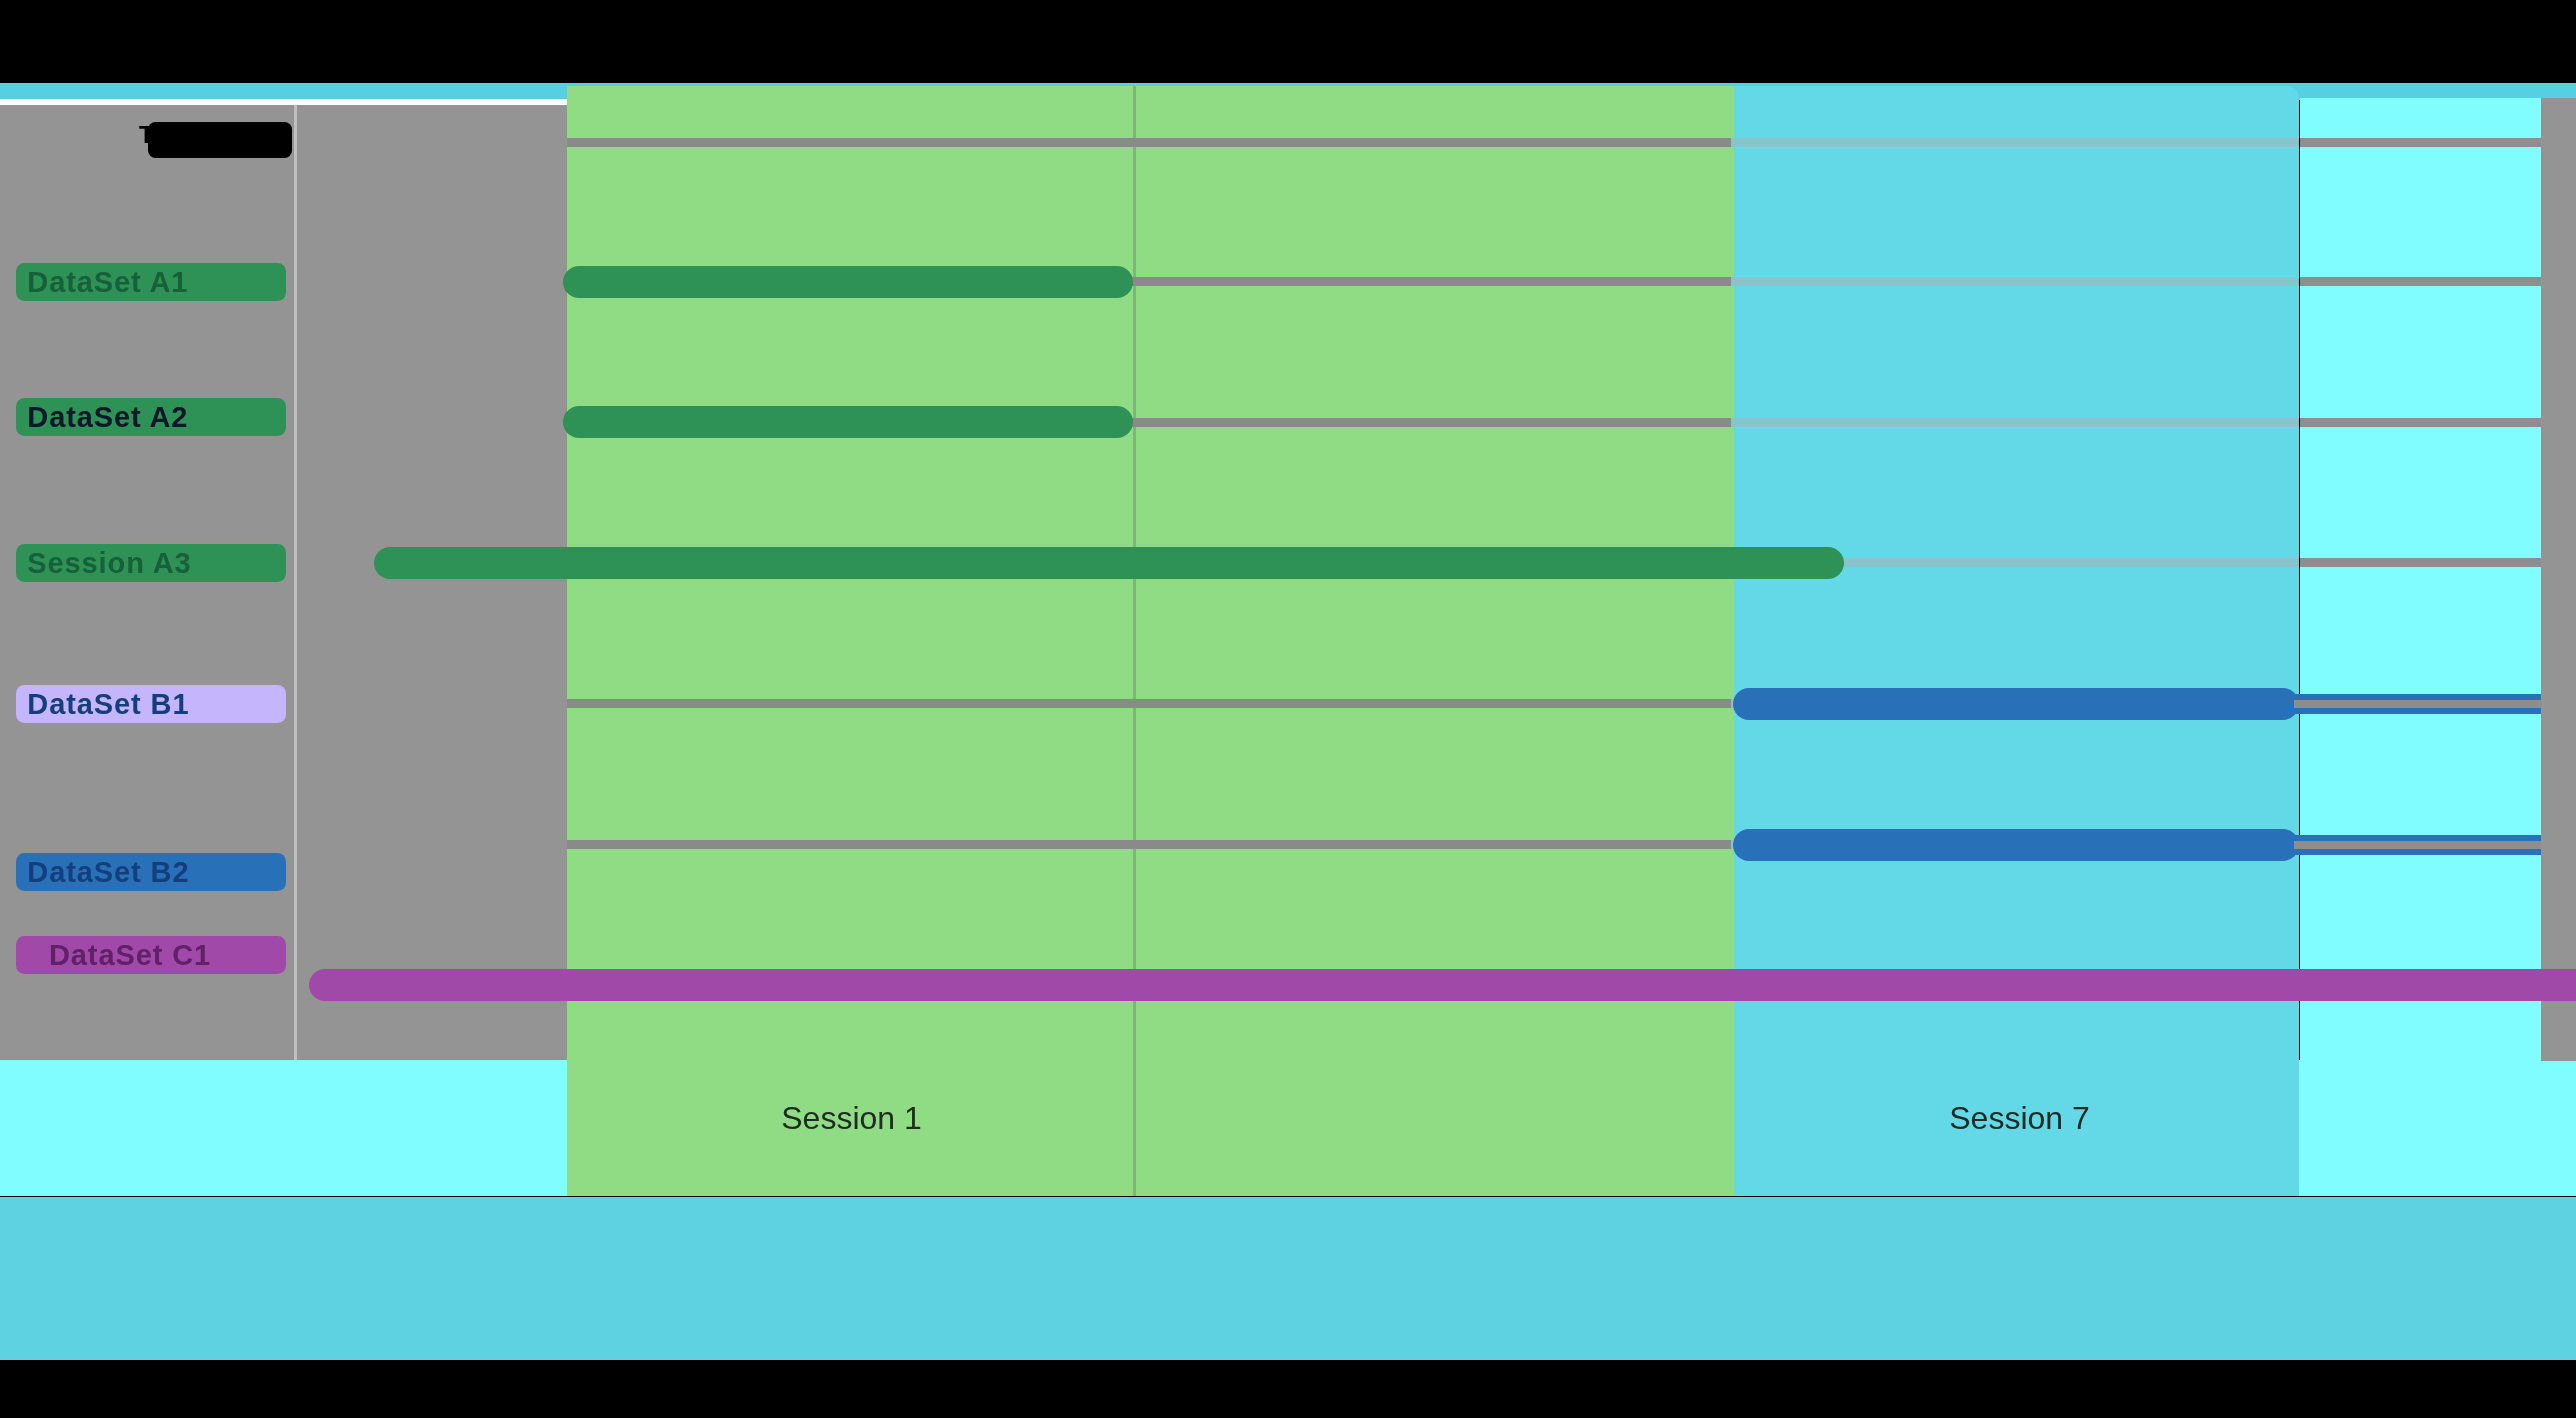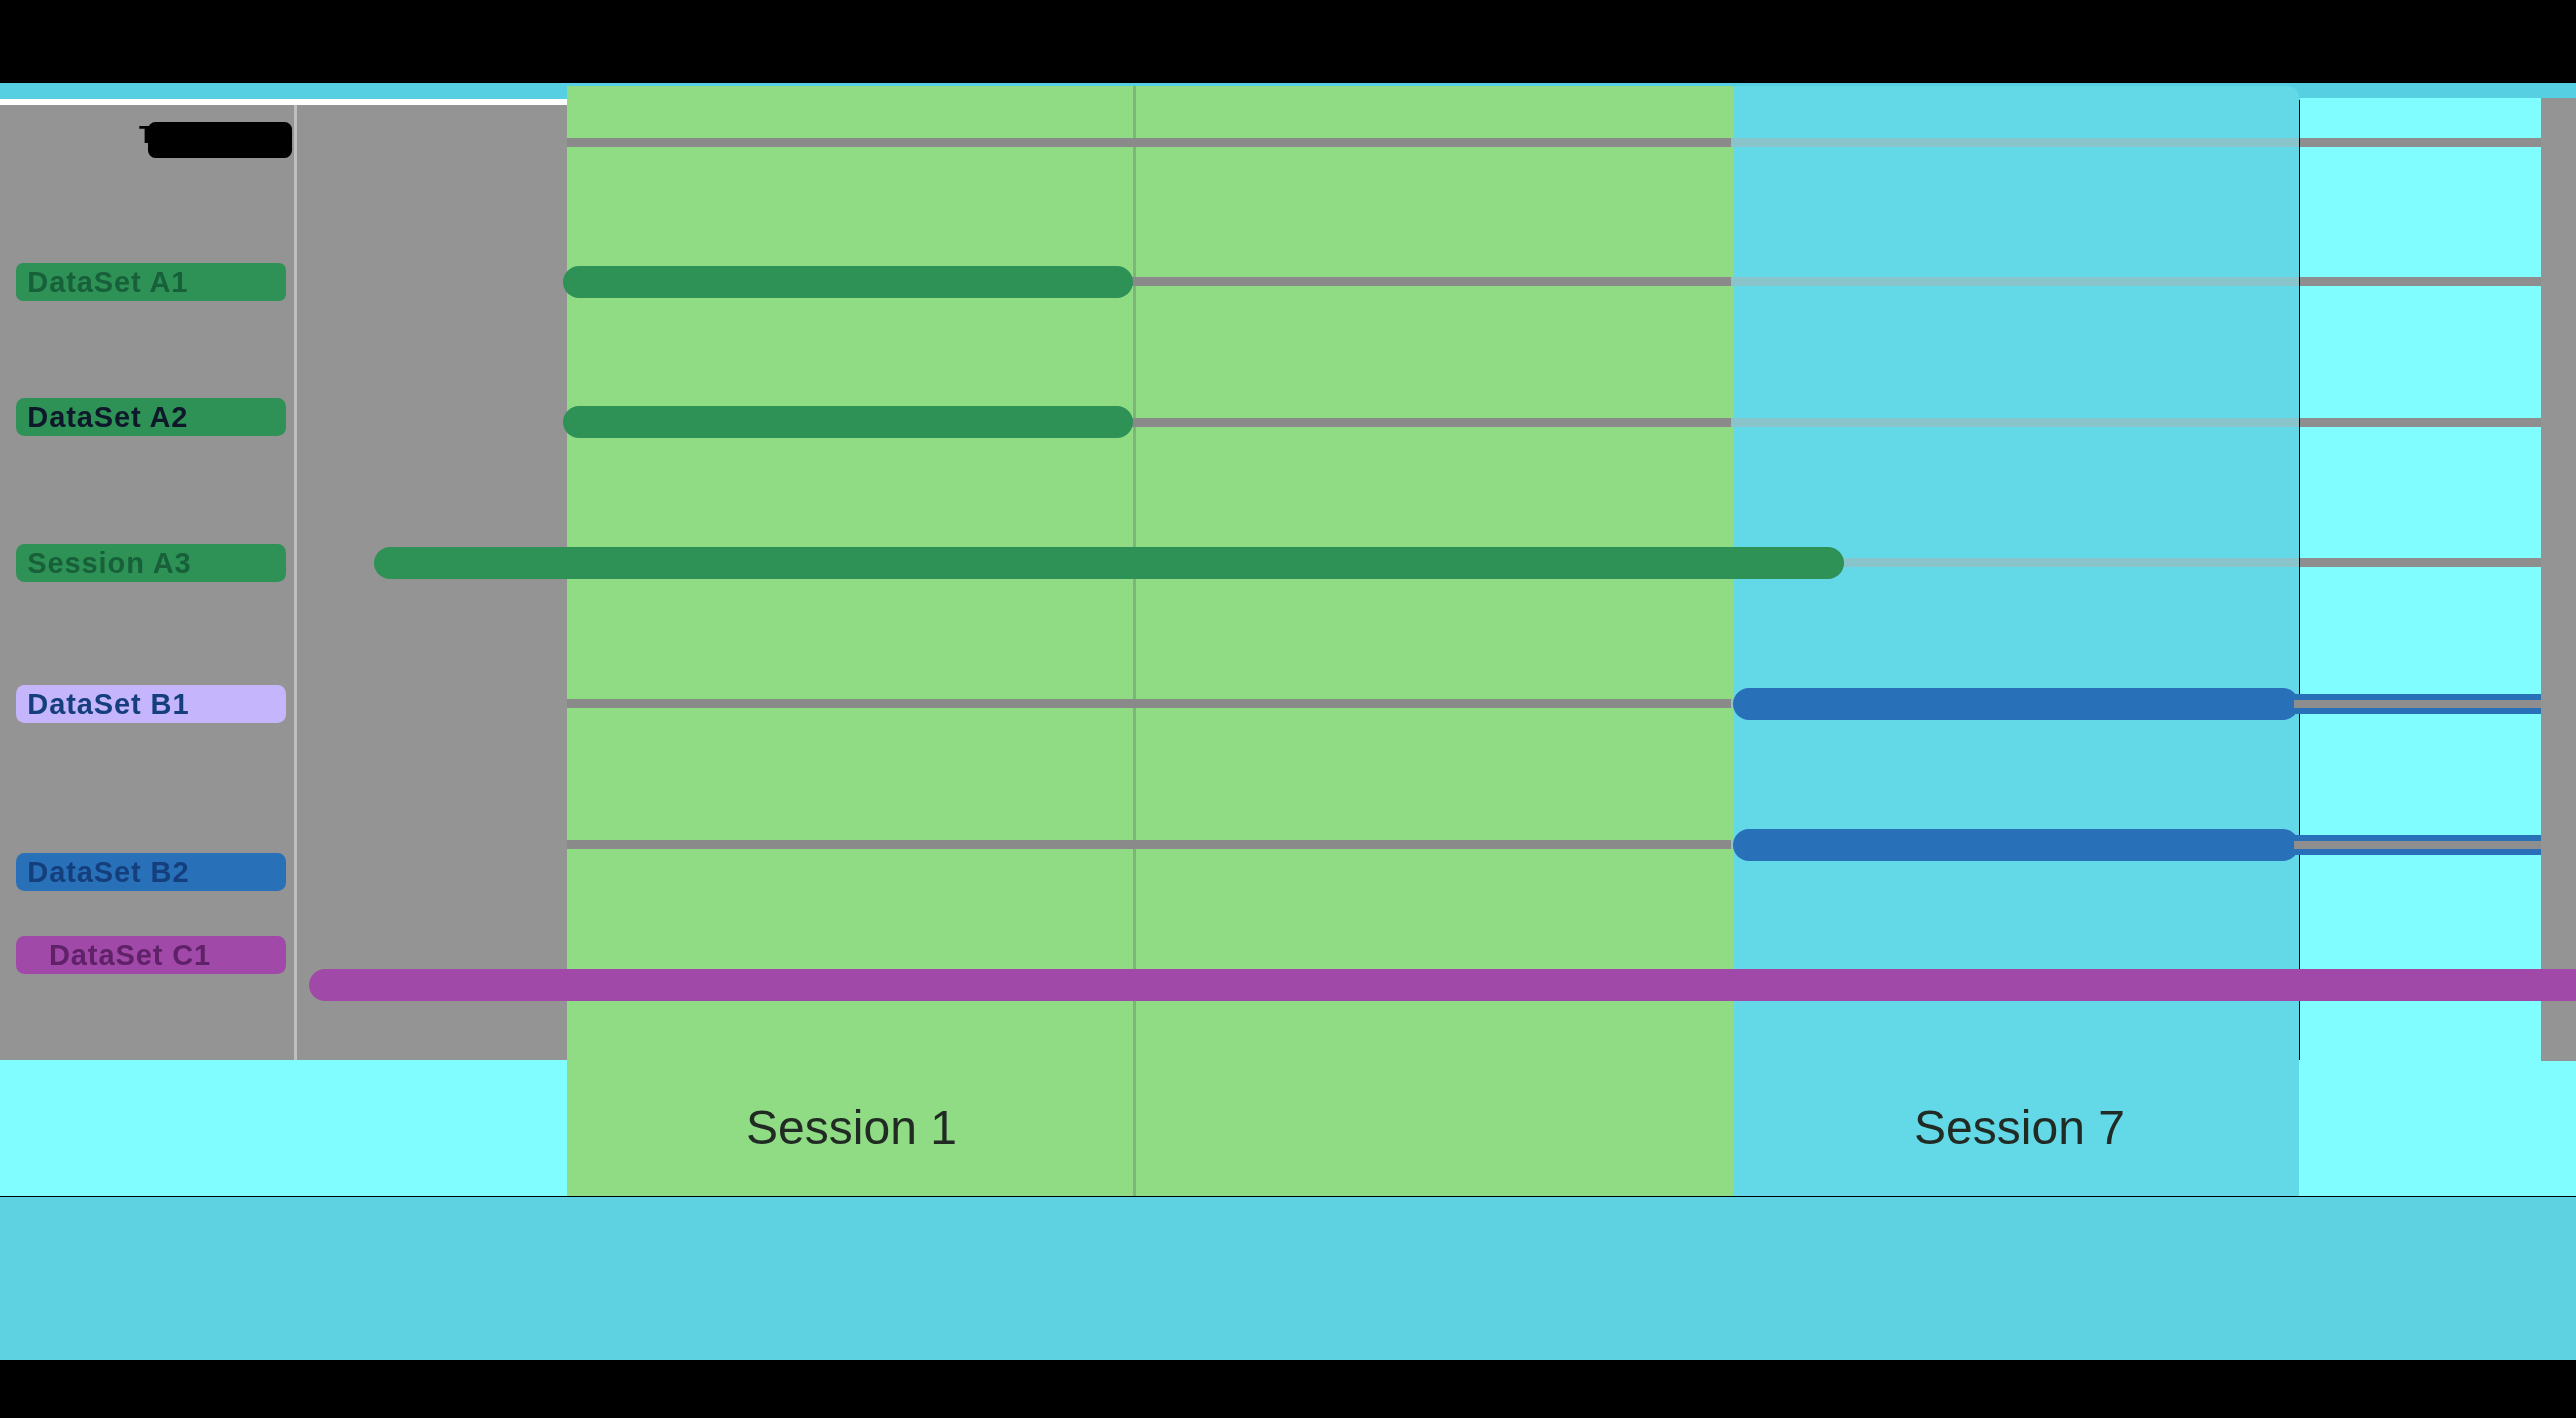--- a/index.html
+++ b/index.html
@@ -24,21 +24,21 @@
   .bar{position:absolute;height:32px;border-radius:16px;z-index:4;}
   .bar-tail{position:absolute;height:20px;z-index:4;}
   .bar-tail-core{position:absolute;height:7.5px;background:#8e8e8e;z-index:5;}
   .row-chip{position:absolute;left:16px;width:270px;height:38px;border-radius:8.4px;z-index:4;
             display:flex;align-items:center;padding-left:11.3px;box-sizing:border-box;
             font-size:29px;font-weight:600;letter-spacing:0.9px;white-space:nowrap;}
   
   .time-chip{left:148px;top:122px;width:144px;height:36px;background:#000;border-radius:7.5px;z-index:3;}
   .time-text{left:139px;top:121px;z-index:4;color:#000;font-size:24px;font-weight:700;}
   
-  .session-label{top:1100px;width:413px;text-align:center;z-index:5;color:#212b24;font-size:48px;}
+  .session-label{top:1100px;width:413px;text-align:center;z-index:5;color:#212b24;font-size:32px;}
   .session-1{left:645px;}
   .session-2{left:1813px;}
 </style>
 </head>
 <body>
 
 <div id="stage">
 
   <div class="abs strip-cyan"></div>
   <div class="abs strip-white"></div>
@@ -82,21 +82,21 @@
       <div class="gridline" style="left: 2300px; top: 558px; width: 241px; background: rgb(142, 142, 142);"></div>
       <div class="gridline" style="left: 567px; top: 699px; width: 1165px; background: rgb(138, 138, 138);"></div>
       <div class="gridline" style="left: 1731px; top: 699px; width: 568px; background: rgb(138, 196, 203);"></div>
       <div class="gridline" style="left: 2300px; top: 699px; width: 241px; background: rgb(142, 142, 142);"></div>
       <div class="gridline" style="left: 567px; top: 840px; width: 1165px; background: rgb(138, 138, 138);"></div>
       <div class="gridline" style="left: 1731px; top: 840px; width: 568px; background: rgb(138, 196, 203);"></div>
       <div class="gridline" style="left: 2300px; top: 840px; width: 241px; background: rgb(142, 142, 142);"></div>
       <div class="gridline" style="left: 567px; top: 981px; width: 1165px; background: rgb(138, 138, 138);"></div>
       <div class="gridline" style="left: 1731px; top: 981px; width: 568px; background: rgb(138, 196, 203);"></div>
       <div class="gridline" style="left: 2300px; top: 981px; width: 241px; background: rgb(142, 142, 142);"></div>
-      <div class="row-chip" style="top: 263px; background: rgb(46, 145, 86); color: rgb(23, 96, 58); border-radius: 7px;">DataSet A1</div>
+      <div class="row-chip" style="top: 263px; background: rgb(46, 145, 86); color: rgb(23, 96, 58);">DataSet A1</div>
       <div class="bar" style="left: 563px; top: 266px; width: 570px; background: rgb(46, 145, 86); border-radius: 16px;"></div>
       <div class="row-chip" style="top: 398px; background: rgb(46, 145, 86); color: #0f172a;">DataSet A2</div>
       <div class="bar" style="left: 563px; top: 406px; width: 570px; background: rgb(46, 145, 86); border-radius: 16px;"></div>
       <div class="row-chip" style="top: 544px; background: rgb(46, 145, 86); color: rgb(23, 96, 58);">Session A3</div>
       <div class="bar" style="left: 374px; top: 547px; width: 1470px; background: rgb(46, 145, 86); border-radius: 16px;"></div>
       <div class="row-chip" style="top: 685px; background: #c4b5fd; color: rgb(21, 63, 124);">DataSet B1</div>
       <div class="bar" style="left: 1733px; top: 688px; width: 566px; background: rgb(40, 113, 185); border-radius: 16px;"></div>
       <div class="bar-tail" style="left: 2294px; top: 694px; width: 247px; background: rgb(40, 113, 185);"></div>
       <div class="bar-tail-core" style="left: 2294px; top: 700px; width: 247px;"></div>
       <div class="row-chip" style="top: 826px; background: rgb(40, 113, 185); color: rgb(21, 63, 124); margin-top: 27px;">DataSet B2</div>

